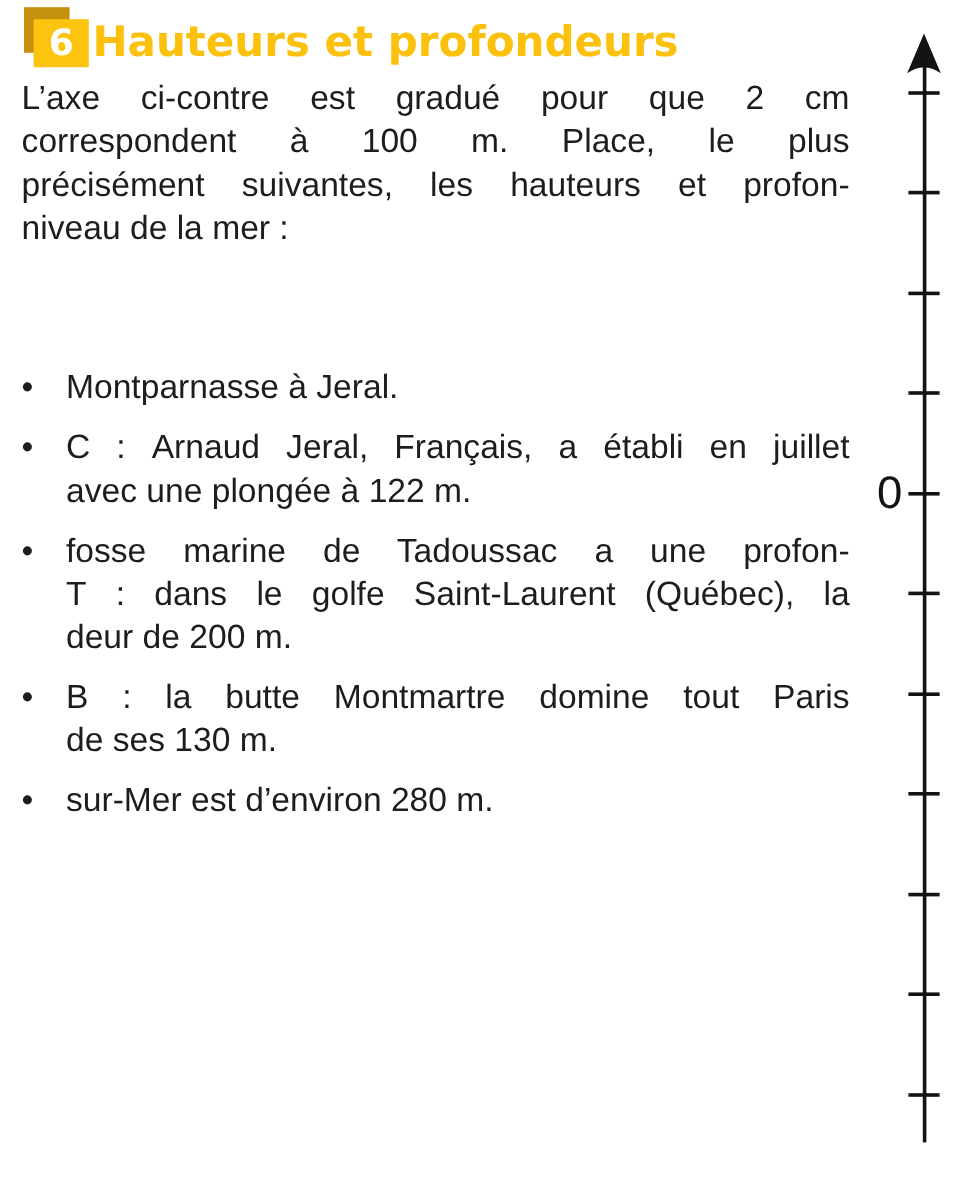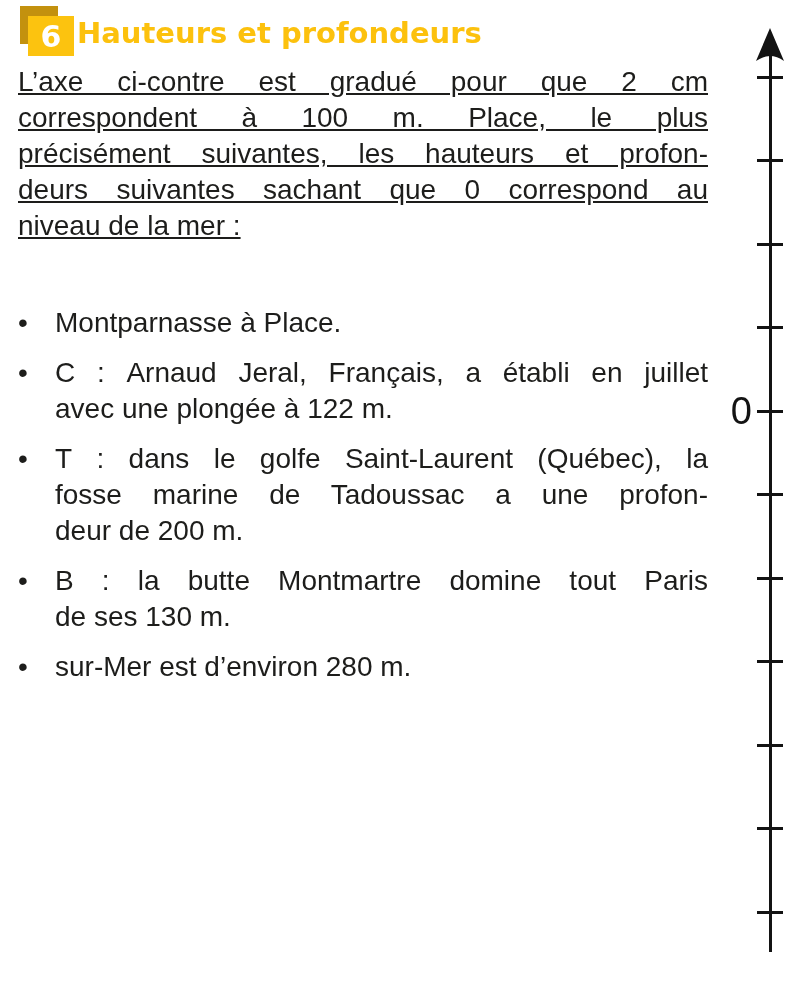--- a/index.html
+++ b/index.html
@@ -27,32 +27,31 @@
     display: flex; align-items: center; justify-content: center;
     font-family: "DejaVu Sans", sans-serif;
     font-weight: 700;
     font-size: 30px;
   }
   .page-title {
     position: absolute;
     left: 77px; top: 16px;
     font-family: "DejaVu Sans", sans-serif;
     font-weight: 700;
-    font-size: 29px;
+    font-size: 35px;
     letter-spacing: 0px;
     white-space: nowrap;
   }
 
   
   .intro {
     position: absolute;
     left: 18px; top: 64px;
     width: 690px;
     font-size: 28px;
-    text-decoration: underline;
   }
   .jline {
     height: 36px;
     line-height: 36px;
     text-align: justify;
     text-align-last: justify;
   }
   .jline:last-child { text-align-last: left; }
 
   
@@ -108,43 +107,42 @@
   <div class="badge-back" id="badge-back" style="background: rgb(195, 145, 14);"></div>
   <div class="badge-front" id="badge-front" style="background: rgb(252, 195, 15); color: rgb(255, 255, 255);">
     <span>6</span>
   </div>
   <div class="page-title" id="page-title" style="color: rgb(252, 193, 13);">Hauteurs et profondeurs</div>
 
   <div class="intro">
       <div class="jline">L’axe ci-contre est gradué pour que 2&nbsp;cm</div>
       <div class="jline">correspondent à 100&nbsp;m. Place, le plus</div>
       <div class="jline">précisément suivantes, les hauteurs et profon-</div>
-      <div class="jline">deurs suivantes&nbsp;sachant que 0 correspond au</div>
       <div class="jline">niveau de la mer :</div>
     </div>
 
   <div class="bullet-list">
     <div class="bullet-item">
       <span class="bullet-marker">•</span>
       <div>
-          <div class="jline">Montparnasse à Place.</div>
+          <div class="jline">Montparnasse à Jeral.</div>
         </div>
     </div>
     <div class="bullet-item">
       <span class="bullet-marker">•</span>
       <div>
           <div class="jline">C&nbsp;:&nbsp;Arnaud Jeral, Français, a établi en juillet</div>
           <div class="jline">avec une plongée à 122&nbsp;m.</div>
         </div>
     </div>
     <div class="bullet-item">
       <span class="bullet-marker">•</span>
       <div>
+          <div class="jline">fosse marine de Tadoussac a une profon-</div>
           <div class="jline">T&nbsp;:&nbsp;dans le golfe Saint-Laurent (Québec), la</div>
-          <div class="jline">fosse marine de Tadoussac a une profon-</div>
           <div class="jline">deur de 200&nbsp;m.</div>
         </div>
     </div>
     <div class="bullet-item">
       <span class="bullet-marker">•</span>
       <div>
           <div class="jline">B&nbsp;:&nbsp;la butte Montmartre domine tout Paris</div>
           <div class="jline">de ses 130&nbsp;m.</div>
         </div>
     </div>

